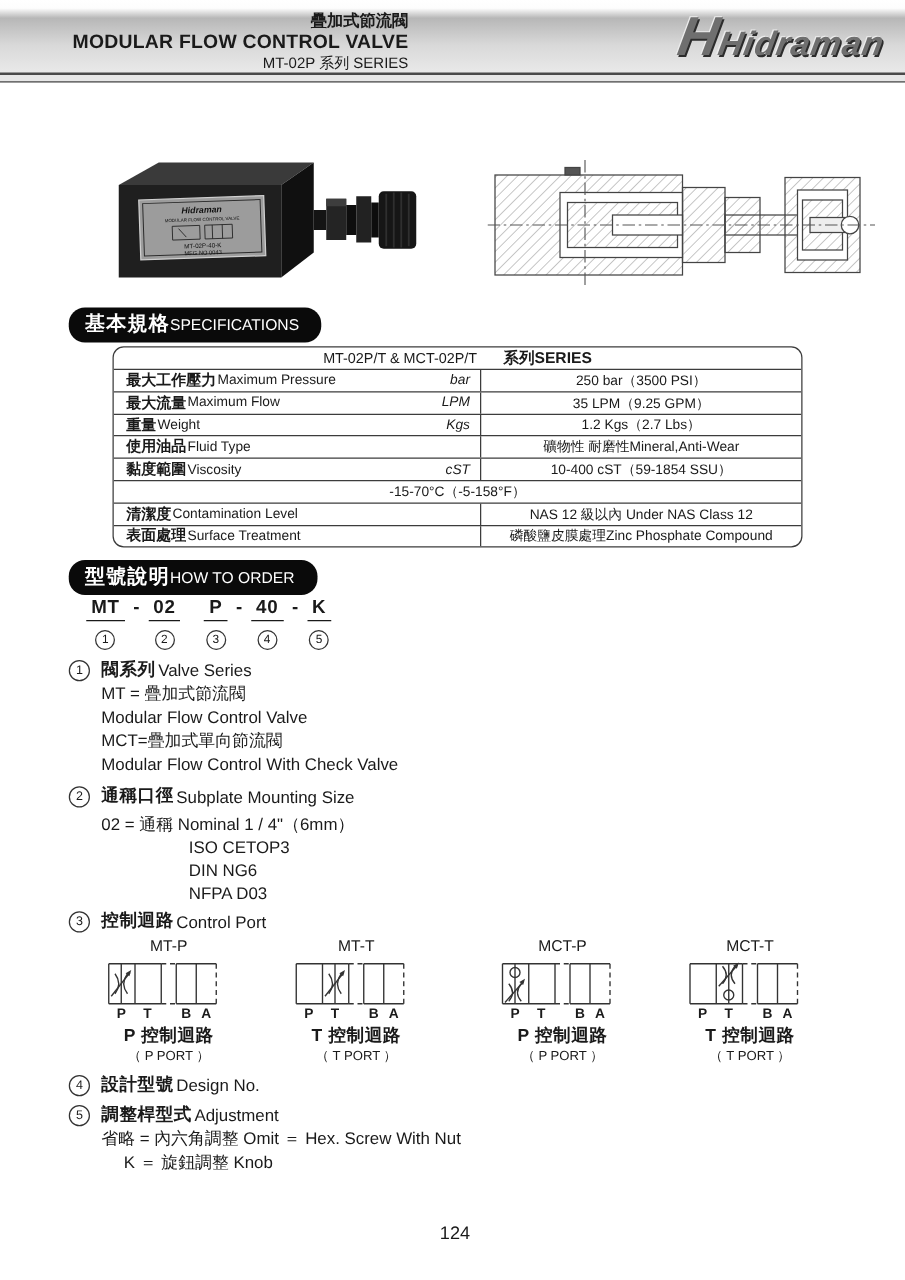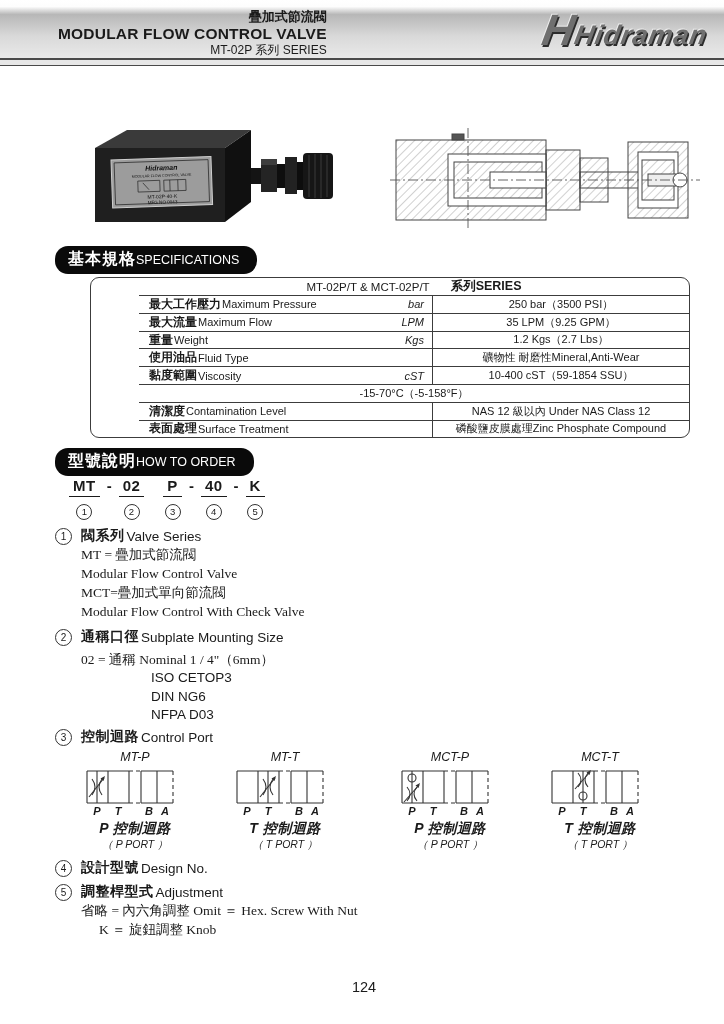--- a/index.html
+++ b/index.html
@@ -22,21 +22,21 @@
   .logo-text{font-size:27px;line-height:30px;margin-left:1px;letter-spacing:1px;}
 
   
   .pill{position:absolute;left:55px;background:#0a0a0a;color:#fff;border-radius:13px;
     padding:3px 18px 4px 13px;white-space:nowrap;}
   .pill .pz{font-size:16px;font-weight:bold;letter-spacing:1px;}
   .pill .pe{font-size:12.5px;}
 
   
   .spec-table{position:absolute;left:90px;top:277px;width:550px;
-    border:1.3px solid #3c3c3c;border-radius:9px;overflow:hidden;background:#fff;padding-left:48px;}
+    border:1.3px solid #3c3c3c;border-radius:9px;overflow:hidden;background:#fff;}
   .tt{height:17px;display:flex;align-items:center;justify-content:center;
       font-size:11.5px;border-bottom:1px solid #3c3c3c;}
   .tt .cjk{font-size:12.5px;font-weight:bold;margin-left:21px;}
   .tr{display:flex;height:16.8px;border-bottom:1px solid #3c3c3c;font-size:11px;}
   .tr:last-child{border-bottom:none;}
   .td-l{width:294px;display:flex;align-items:center;border-right:1px solid #3c3c3c;
         padding:0 8px 0 10px;box-sizing:border-box;}
   .td-l .zh{font-size:12px;font-weight:bold;white-space:nowrap;}
   .td-l .en{font-size:11px;margin-left:1px;white-space:nowrap;}
   .td-l .unit{margin-left:auto;font-size:11px;font-style:italic;}
@@ -51,26 +51,26 @@
   .circ{margin-top:7px;width:14px;height:14px;border:1.1px solid #333;border-radius:50%;
         display:flex;align-items:center;justify-content:center;font-size:9.5px;line-height:1;background:#fff;}
 
   
   .item{position:absolute;left:55px;right:20px;}
   .item-head{display:flex;align-items:center;}
   .item-circ{width:15px;height:15px;border:1.1px solid #333;border-radius:50%;flex:0 0 auto;
         display:flex;align-items:center;justify-content:center;font-size:10px;margin-right:9px;background:#fff;}
   .item-zh{font-size:14px;font-weight:bold;letter-spacing:.5px;}
   .item-en{font-size:13.5px;margin-left:2px;}
-  .ln{margin-left:26px;font-size:13.5px;line-height:19px;font-family:Liberation Serif, serif;}
+  .ln{margin-left:26px;font-size:13.5px;line-height:19px;}
   .ln-sub{margin-left:96px;font-size:13.5px;line-height:18.5px;}
   .ln-k{margin-left:44px;}
 
   
-  .diag-wrap{position:absolute;left:0;top:750px;width:721px;height:110px;font-style:italic;}
+  .diag-wrap{position:absolute;left:0;top:750px;width:721px;height:110px;}
   .diag{position:absolute;width:110px;text-align:center;}
   .diag-name{font-size:12.5px;line-height:15px;margin-bottom:4px;}
   .diag-svg{display:block;margin:0 auto;}
   .diag-ports{position:relative;height:14px;width:100px;margin:0 auto;}
   .diag-ports span{position:absolute;top:0;width:12px;font-size:11px;font-weight:bold;text-align:center;}
   .dp0{left:6px}.dp1{left:27px}.dp2{left:58px}.dp3{left:74px}
   .diag-cap-zh{font-size:14px;font-weight:bold;margin-top:1px;letter-spacing:.5px;}
   .diag-cap-en{font-size:10.5px;margin-top:0;}
 
   .page-num{position:absolute;top:979px;left:4px;right:0;text-align:center;font-size:14.5px;}

